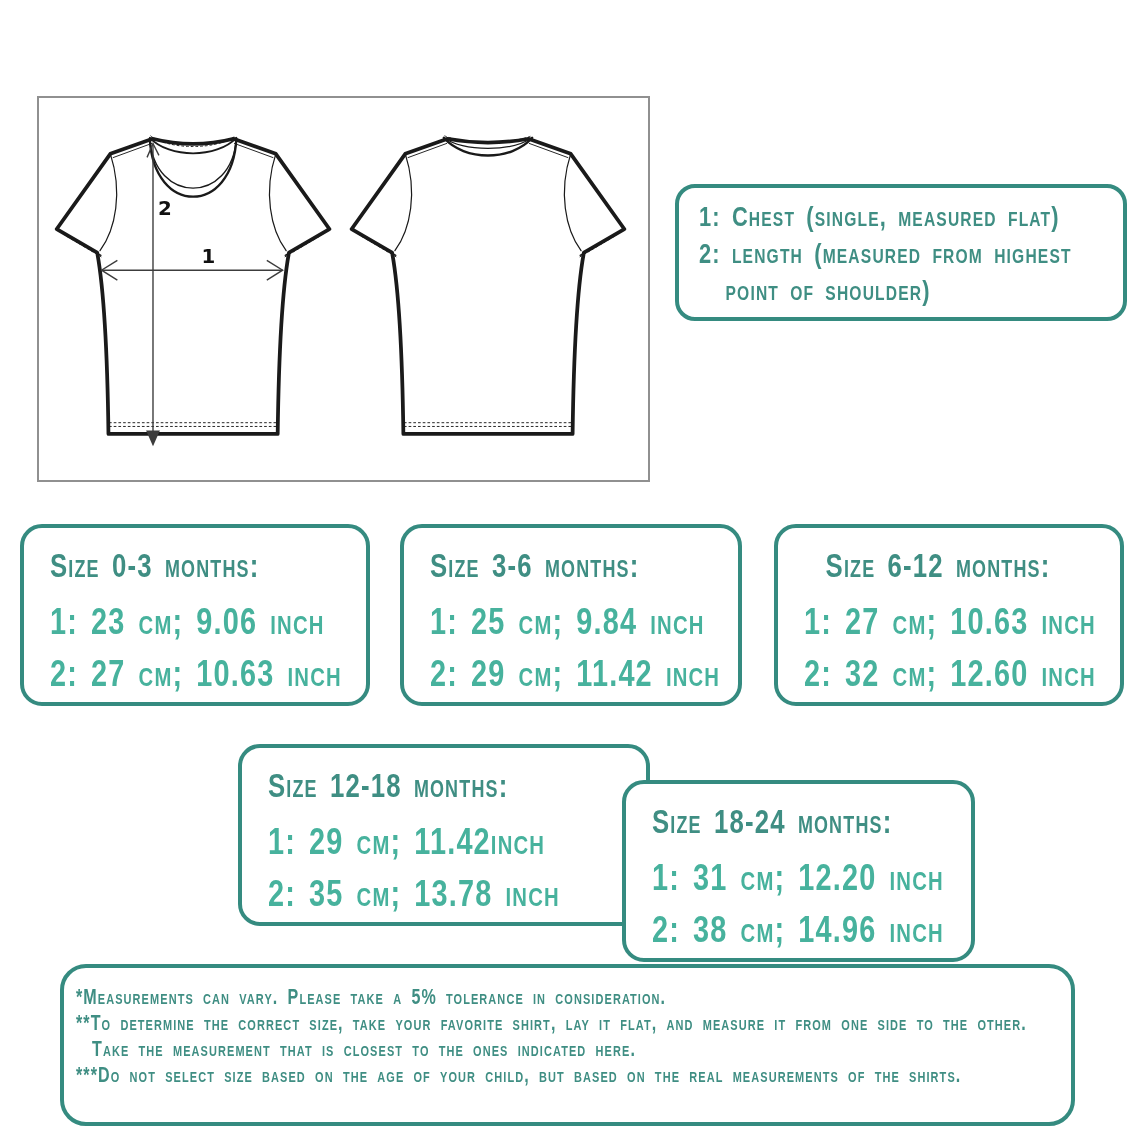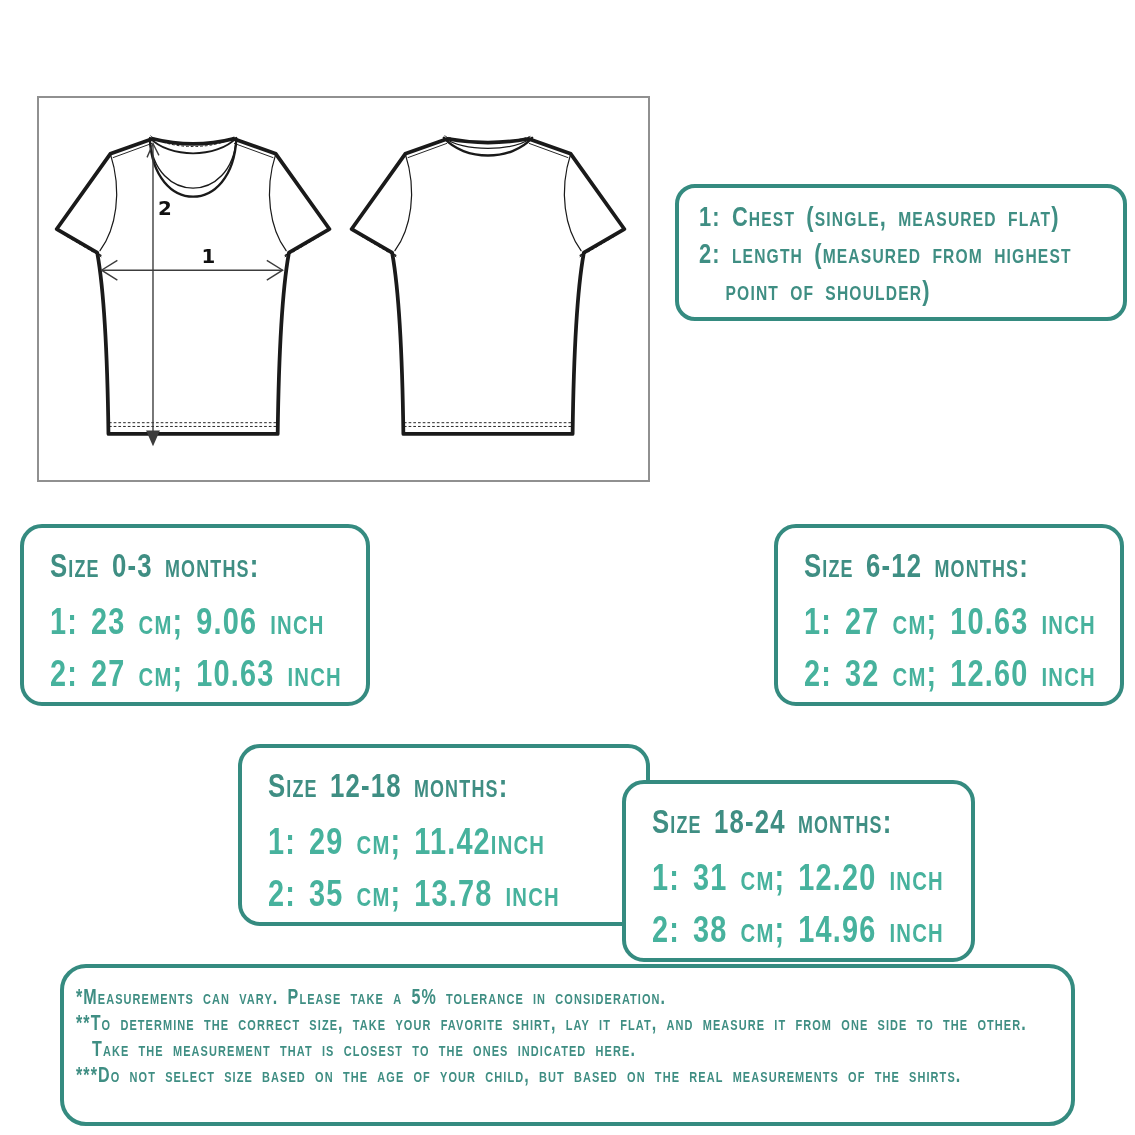--- a/index.html
+++ b/index.html
@@ -58,21 +58,21 @@
   }
   .legend-line { font-size: 28px; line-height: 37px; }
   .legend-indent { padding-left: 34px; }
 
   .size-box { padding: 16px 0 1px 26px; }
   .size-title { font-size: 33px; line-height: 44px; margin-bottom: 8px; }
   .size-line  { font-size: 37px; line-height: 52px; }
 
   .box-0-3   { left:  20px; top: 524px; width: 350px; height: 182px; }
   .box-3-6   { left: 400px; top: 524px; width: 342px; height: 182px; }
-  .box-6-12  { left: 774px; top: 524px; width: 350px; height: 182px; }
+  .box-6-12  { left: 774px; top: 524px; width: 350px; height: 182px; text-align: right; }
   .box-12-18 { left: 238px; top: 744px; width: 412px; height: 182px; }
   .box-18-24 { left: 622px; top: 780px; width: 353px; height: 182px; }
 
   .notes-box {
     left: 60px; top: 964px;
     width: 1015px; height: 162px;
     border-radius: 26px;
     padding: 16px 0 17px 12px;
   }
   .note-line { font-size: 22px; line-height: 26px; transform: scaleX(0.73); }
@@ -135,20 +135,25 @@
     <div class="hand legend-line c-head">2: length (measured from highest</div>
     <div class="hand legend-line c-head legend-indent">point of shoulder)</div>
   </div>
 
   <div class="teal-box size-box box-0-3">
     <div class="hand size-title c-head">Size 0-3 months:</div>
     <div class="hand size-line c-val">1: 23 cm; 9.06 inch</div>
     <div class="hand size-line c-val">2: 27 cm; 10.63 inch</div>
   </div>
 
+  <div class="teal-box size-box box-3-6">
+    <div class="hand size-title c-head">Size 3-6 months:</div>
+    <div class="hand size-line c-val">1: 25 cm; 9.84 inch</div>
+    <div class="hand size-line c-val">2: 29 cm; 11.42 inch</div>
+  </div>
 
   <div class="teal-box size-box box-6-12">
     <div class="hand size-title c-head">Size 6-12 months:</div>
     <div class="hand size-line c-val">1: 27 cm; 10.63 inch</div>
     <div class="hand size-line c-val">2: 32 cm; 12.60 inch</div>
   </div>
 
   <div class="teal-box size-box box-12-18">
     <div class="hand size-title c-head">Size 12-18 months:</div>
     <div class="hand size-line c-val">1: 29 cm; 11.42inch</div>

